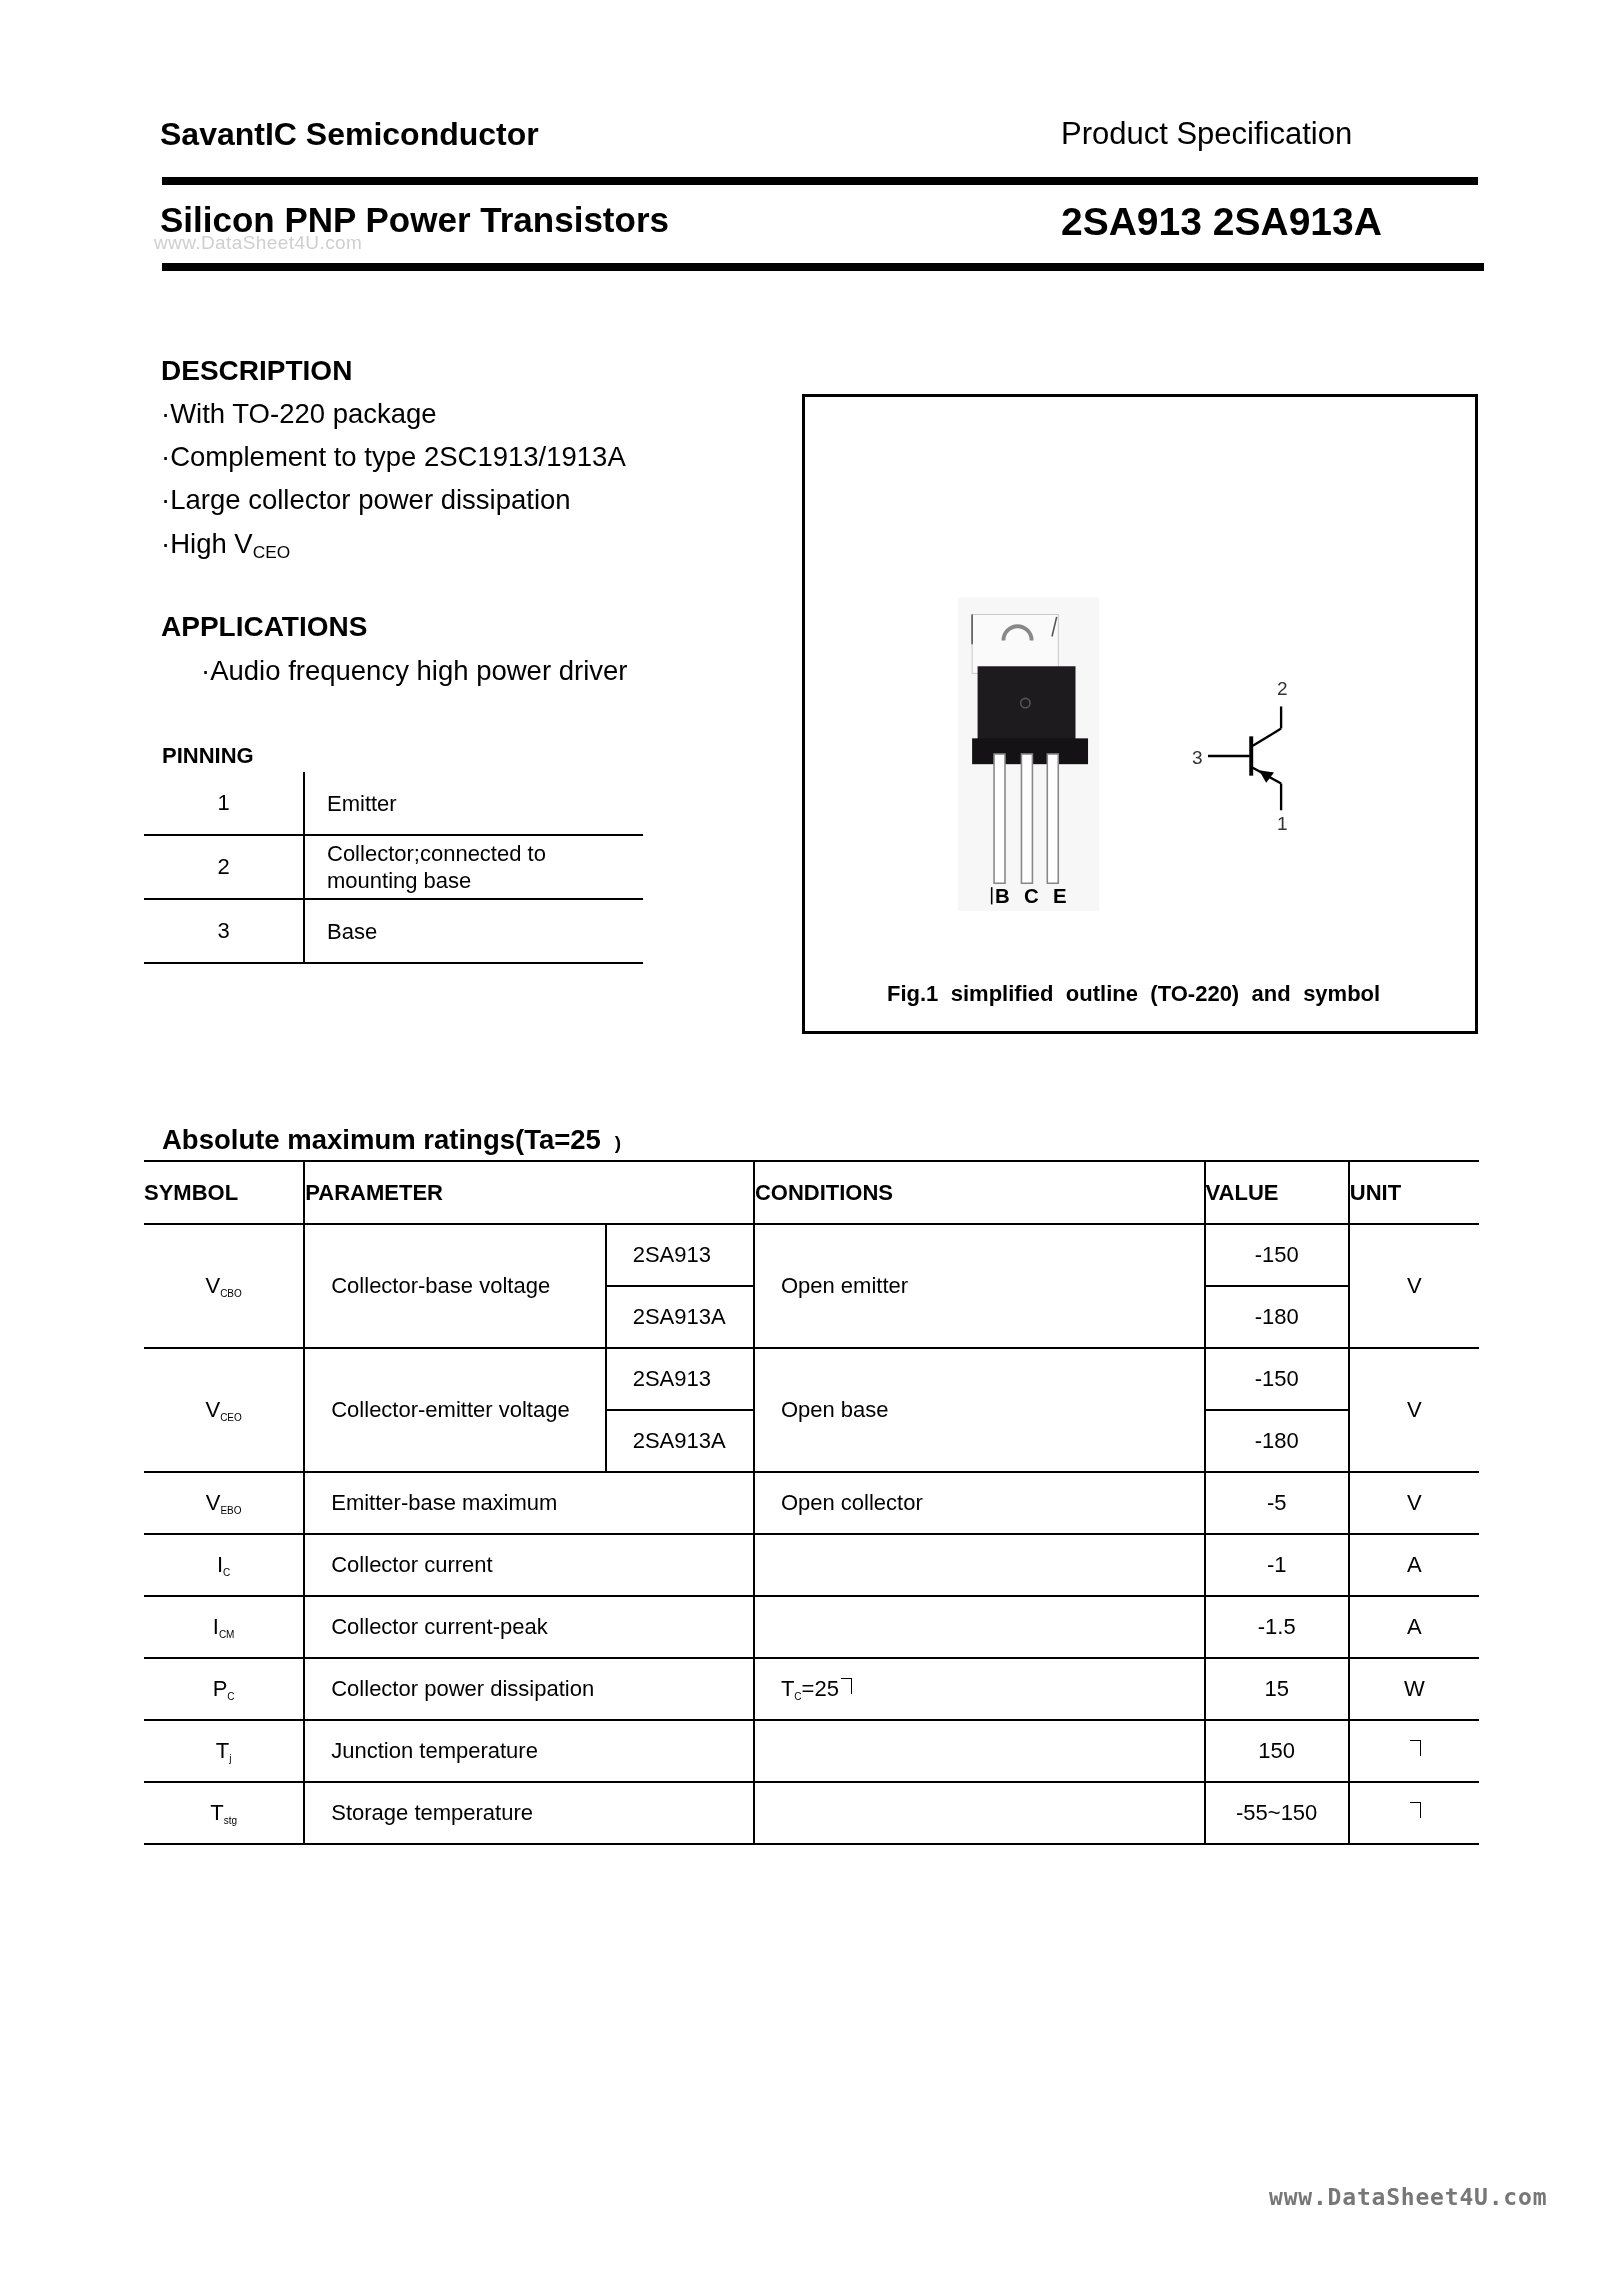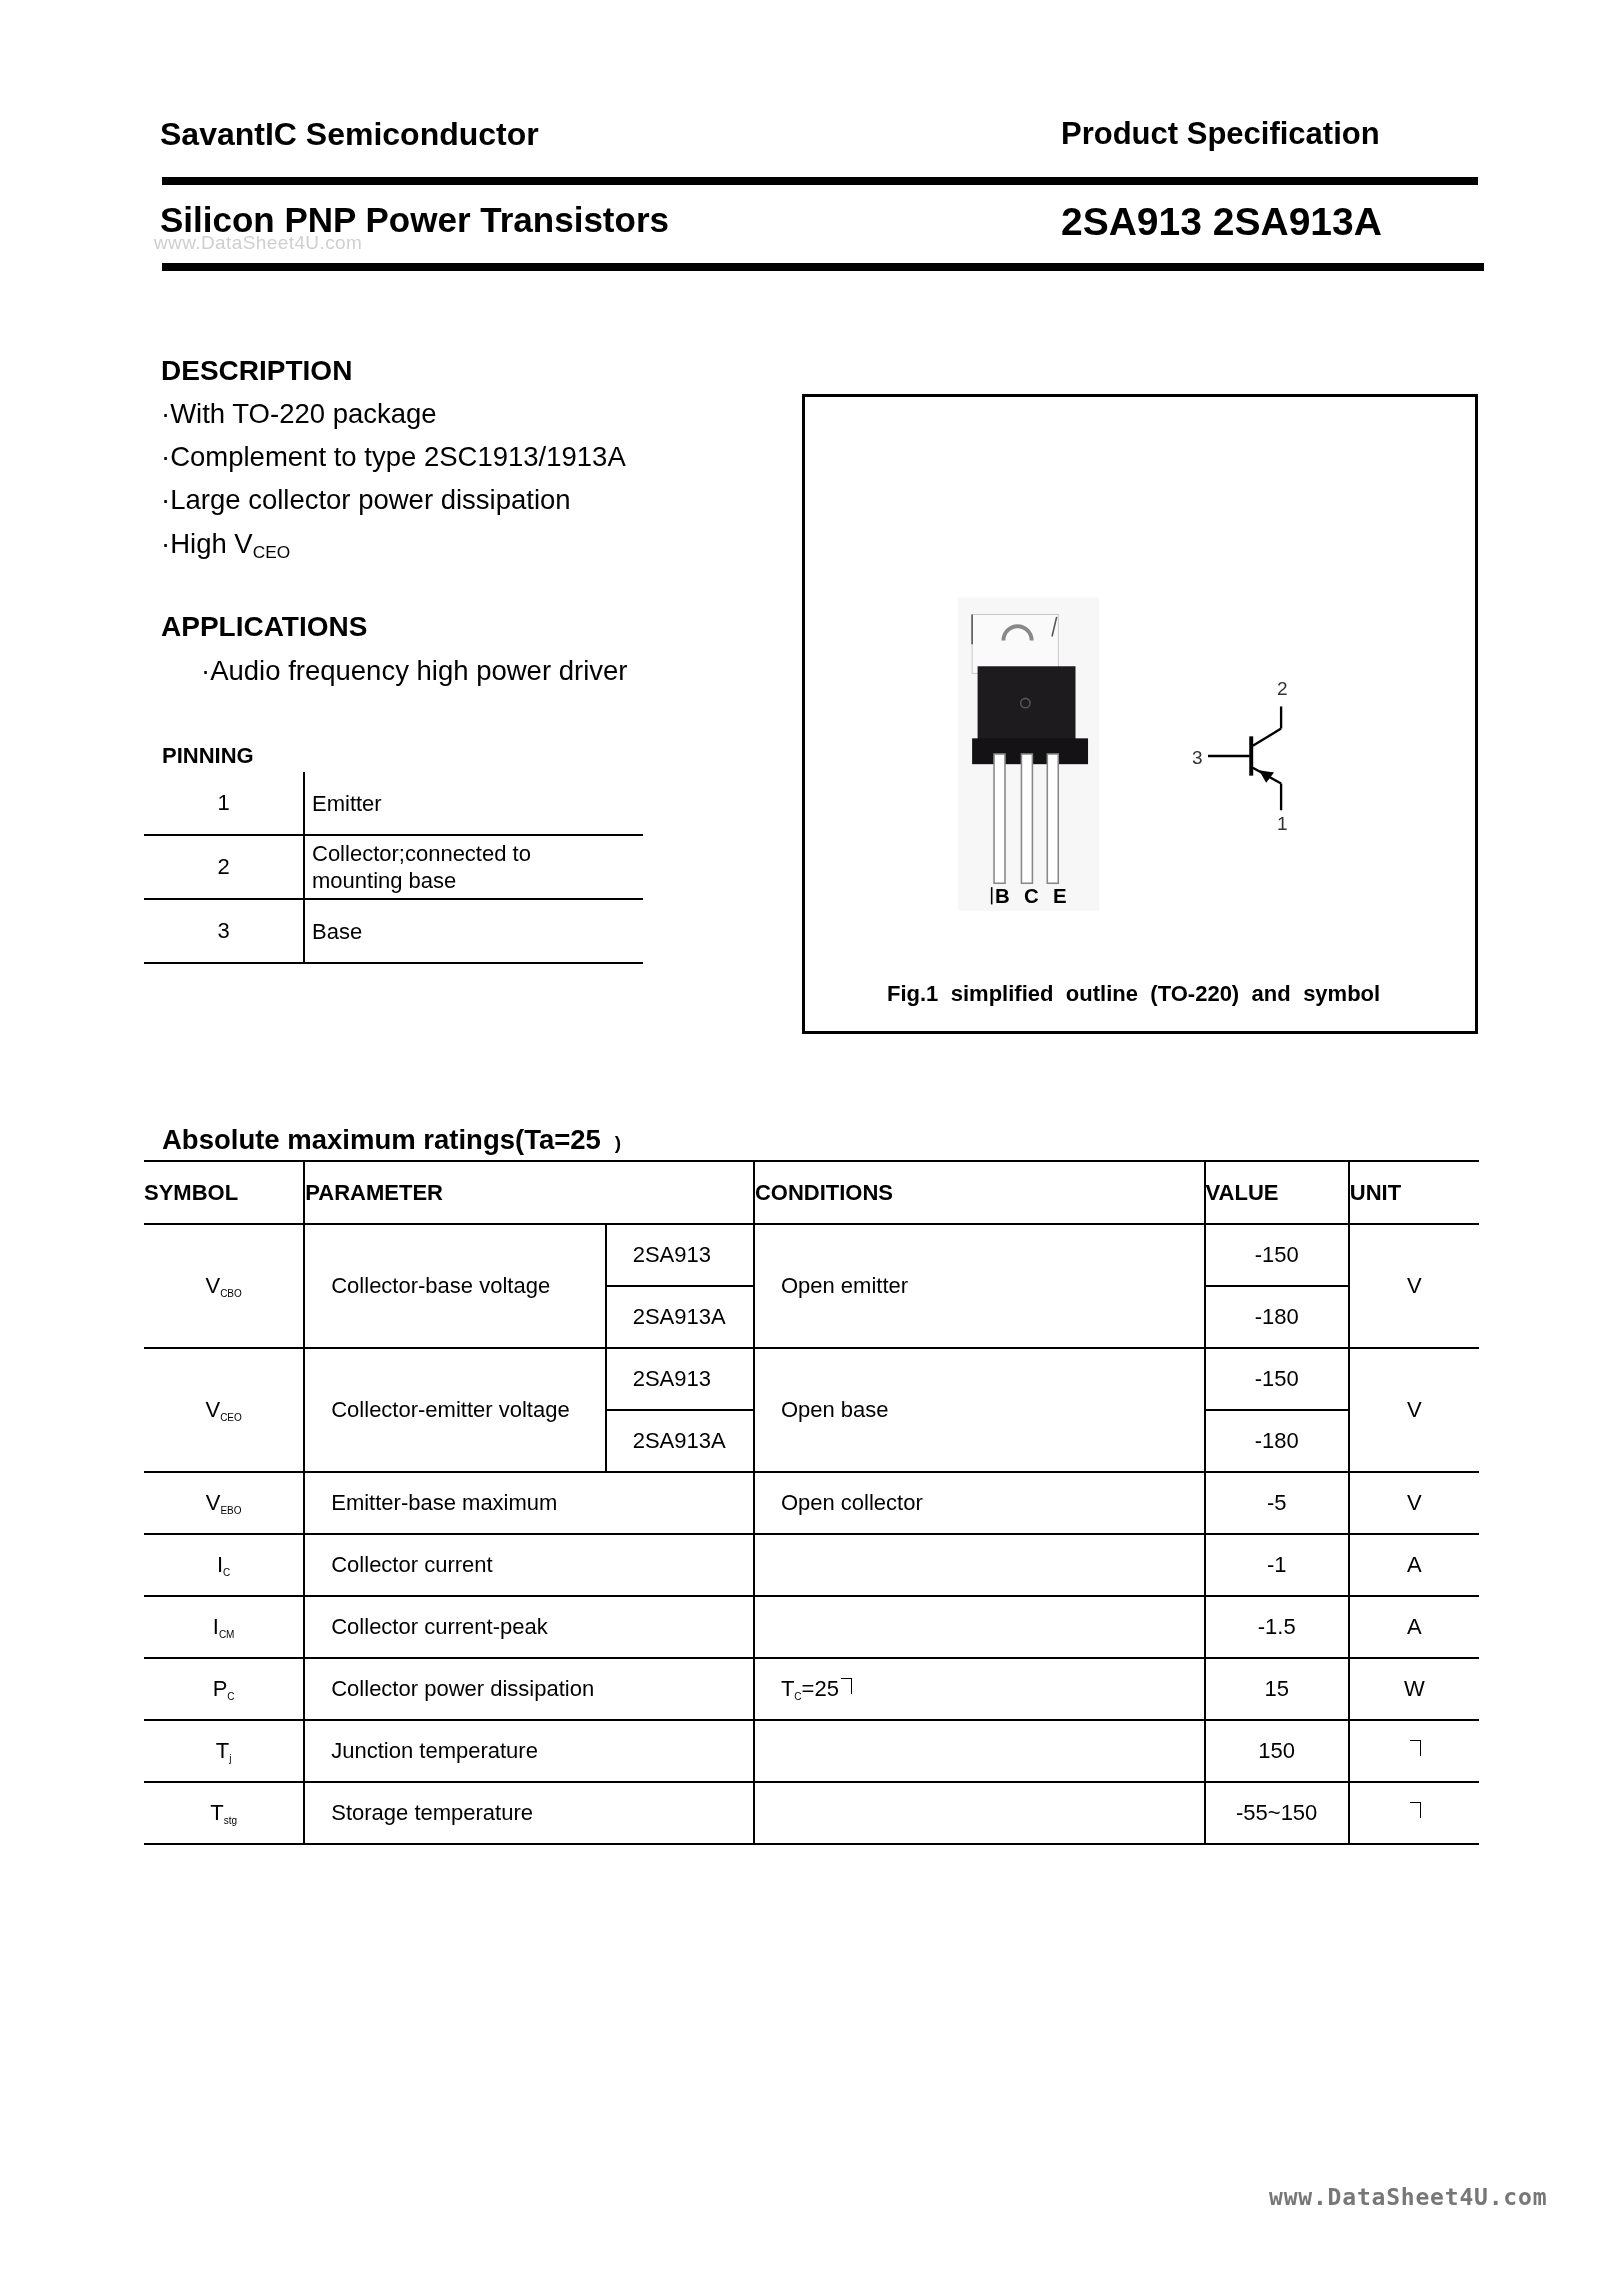--- a/index.html
+++ b/index.html
@@ -2,40 +2,40 @@
 <html style="font-size:12.6px"><head>
 <meta charset="utf-8">
 <style>
   html, body { margin: 0; padding: 0; background: #ffffff; }
   body { width: 1622px; height: 2295px; position: relative; overflow: hidden;
          font-family: "Liberation Sans", sans-serif; color: #000; }
   .abs { position: absolute; }
 
   
   .hdr-company { left: 160px; top: 116px; font-size: 32px; font-weight: bold; }
-  .hdr-spec    { left: 1061px; top: 116px; font-size: 31px; font-weight: bold; }
+  .hdr-spec    { left: 1061px; top: 116px; font-size: 31px; font-weight: normal; }
   .rule1 { left: 162px; top: 177px; width: 1316px; height: 7.9px; background: #000; }
   .hdr-title   { left: 160px; top: 200px; font-size: 35px; font-weight: bold; }
   .hdr-parts   { left: 1061px; top: 200px; font-size: 39px; font-weight: bold; }
   .watermark-top { left: 154px; top: 232px; font-size: 19px; color: #cfcfcf; letter-spacing: 0.4px; }
   .rule2 { left: 162px; top: 263px; width: 1322px; height: 7.9px; background: #000; }
 
   
   .sec-h { font-size: 28px; font-weight: bold; }
   .bul { font-size: 27.5px; }
   .bul sub { font-size: 17.3px; vertical-align: -4.7px; }
 
   
   .pin-title { left: 162px; top: 743px; font-size: 22px; font-weight: bold; }
   table.pin { position: absolute; left: 144px; top: 772px; width: 499px; border-collapse: collapse; }
   table.pin td, table.pin th { height: 62px; font-size: 22px; padding: 0; border-bottom: 2.4px solid #000; }
   table.pin tr:first-child th { border-top: 2.4px solid #000; }
   table.pin th { font-weight: bold; text-align: center; }
   table.pin .c1 { width: 159px; text-align: center; border-right: 2.4px solid #000; }
-  table.pin .c2 { text-align: left; padding-left: 7px; line-height: 27px; }
+  table.pin .c2 { text-align: left; padding-left: 22px; line-height: 27px; }
   table.pin th.c2 { text-align: center; padding-left: 0; }
 
   
   .figbox { left: 802px; top: 394px; width: 670px; height: 634px; border: 3.1px solid #000; background: #fff; }
   .fig-caption { left: 887px; top: 981px; font-size: 22px; font-weight: bold; word-spacing: 6.3px; }
 
   
   .rt-title { left: 162px; top: 1124px; font-size: 27.5px; font-weight: bold; }
   table.rt { position: absolute; left: 144px; top: 1160px; width: 1335px; border-collapse: collapse; table-layout: fixed; }
   table.rt td, table.rt th { font-size: 22px; padding: 0; border: 2.4px solid #000; height: 58px; }

